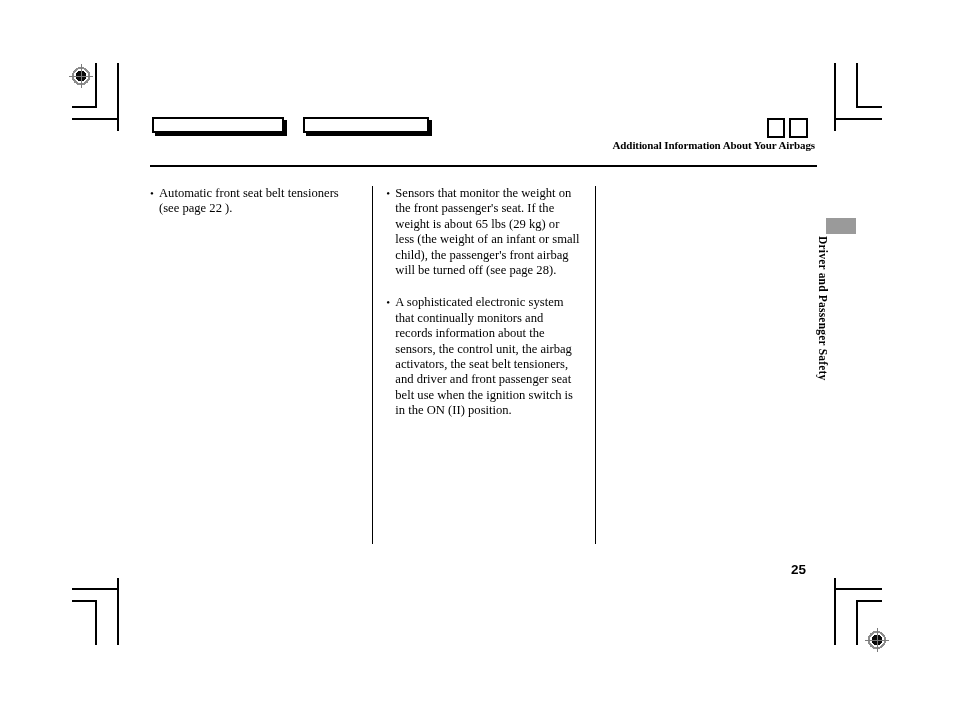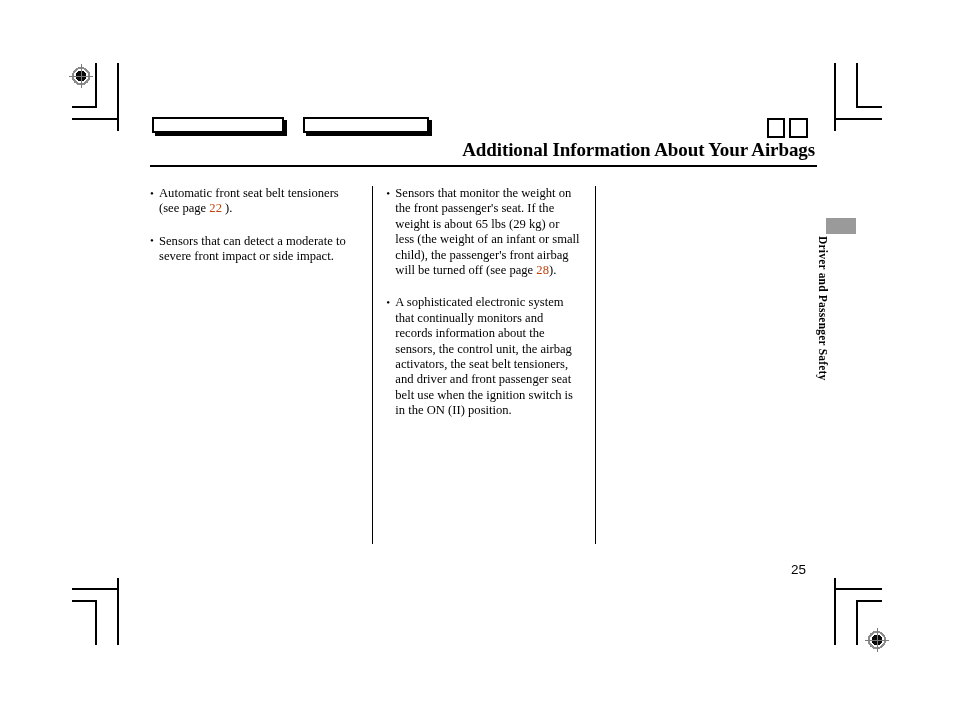--- a/index.html
+++ b/index.html
@@ -65,21 +65,21 @@
     box-sizing: border-box;
     border: 2px solid #000;
     background: #ffffff;
   }
   #header-title {
     position: absolute;
     right: 139px;
     top: 139px;
     font-family: "Liberation Serif", serif;
     font-weight: bold;
-    font-size: 19px;
+    font-size: 11px;
     letter-spacing: -0.1px;
     white-space: nowrap;
     text-align: right;
   }
   #header-rule {
     position: absolute;
     left: 150px;
     top: 165px;
     width: 667px;
     height: 2px;
@@ -149,30 +149,30 @@
     text-align: left;
   }
   .bullet-list li::before {
     content: "\2022";
     position: absolute;
     left: 0;
     top: -0.5px;
     font-size: 11px;
   }
   .pg {
-    color: #c2410c;
+    color: #000000;
   }
 
   
   #page-number {
     position: absolute;
     left: 791px;
     top: 562px;
     font-family: "Liberation Sans", sans-serif;
-    font-weight: normal;
+    font-weight: bold;
     font-size: 13.5px;
   }
 </style>
 </head>
 <body>
 
 <div id="page">
 
   <div class="reg-target" style="left:68px; top:63px;"></div>
   <div class="reg-target" style="left:864px; top:627px;"></div>
@@ -211,21 +211,20 @@
   <div id="header-title">Additional Information About Your Airbags</div>
   <div id="header-rule"></div>
 
   <div id="side-tab"></div>
   <div id="side-label">Driver and Passenger Safety</div>
 
   <div id="columns">
     <div class="col">
       <ul class="bullet-list">
           <li><span>Automatic front seat belt tensioners (see page </span><span class="pg">22</span><span> ).</span></li>
-          <li><span>Sensors that can detect a moderate to severe front impact or side impact.</span></li>
         </ul>
     </div>
     <div class="col">
       <div class="col-sep" style="left:0;"></div>
       <ul class="bullet-list">
           <li><span>Sensors that monitor the weight on the front passenger's seat. If the weight is about 65 lbs (29 kg) or less (the weight of an infant or small child), the passenger's front airbag will be turned off (see page </span><span class="pg">28</span><span>).</span></li>
           <li><span>A sophisticated electronic system that continually monitors and records information about the sensors, the control unit, the airbag activators, the seat belt tensioners, and driver and front passenger seat belt use when the ignition switch is in the ON (II) position.</span></li>
         </ul>
     </div>
     <div class="col">

